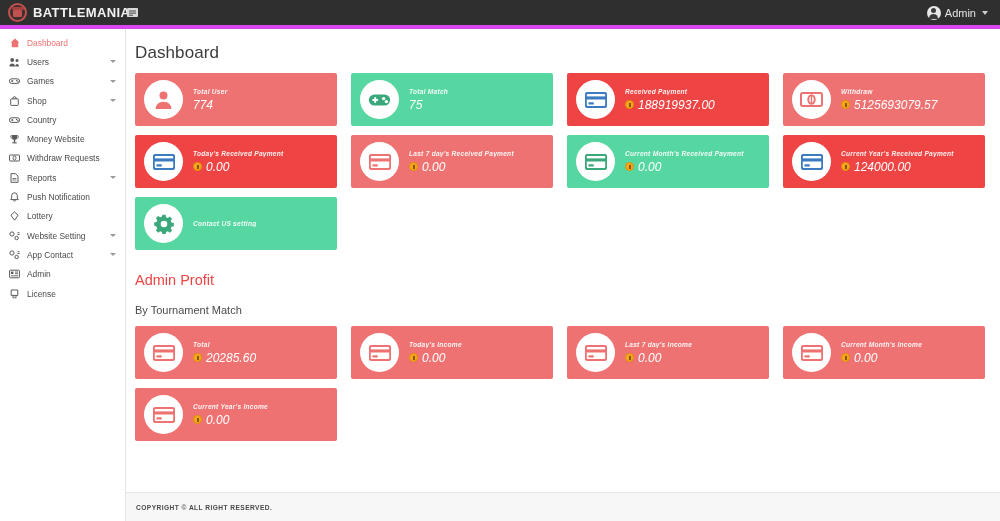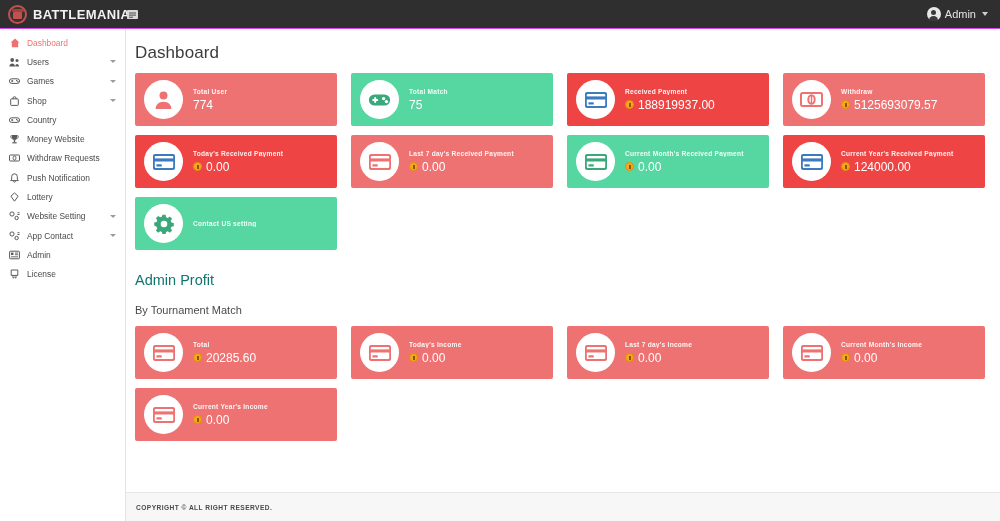--- a/index.html
+++ b/index.html
@@ -8,21 +8,21 @@
     font-family: "Liberation Sans", sans-serif;
     background: #ffffff;
     overflow: hidden;
   }
   #app { position: relative; width: 1000px; height: 521px; display: flex; flex-direction: column; }
 
   
   .topbar {
     height: 29px; background: #2f2f2f; color: #e9e9e9;
     display: flex; align-items: center; flex: 0 0 29px;
-    border-bottom: 1px solid #d946ef;
+    border-bottom: 4px solid #d946ef;
   }
   .brand { display: flex; align-items: center; gap: 6px; padding-left: 8px; width: 104px; }
   .logo-mark {
     width: 19px; height: 19px; border-radius: 50%;
     border: 2px solid #c0514f; position: relative; flex: 0 0 19px;
     background: #3a3030;
   }
   .logo-mark::before {
     content: ""; position: absolute; left: 3px; top: 5px;
     width: 9px; height: 7px; background: #c0514f; border-radius: 1px;
@@ -85,21 +85,21 @@
     flex: 1 1 auto; background: #ffffff; position: relative;
     display: flex; flex-direction: column; min-width: 0;
   }
   .main-scroll { flex: 1 1 auto; padding: 0 12px 0 0; overflow: hidden; }
   .page-title {
     font-size: 17px; font-weight: 400; color: #3c3c3c;
     padding: 14px 0 10px 9px; letter-spacing: .1px;
   }
   .cards-grid {
     display: grid; grid-template-columns: repeat(4, 202px);
-    gap: 9px 14px; padding-left: 9px;
+    gap: 9px 14px; padding-left: 9px; font-style: italic;
   }
   .stat-card {
     height: 53px; border-radius: 2px; display: flex; align-items: center;
     padding-left: 9px; gap: 10px; cursor: pointer; position: relative;
   }
   .card-red   { background: #ef7272; }
   .card-green { background: #56d6a0; }
   .card-blue  { background: #ef4444; }
   .icon-bubble {
     width: 39px; height: 39px; flex: 0 0 39px; border-radius: 50%;
@@ -116,21 +116,21 @@
     width: 9px; height: 9px; flex: 0 0 9px; border-radius: 50%;
     background: #f5a623; border: 1px solid #e09200; position: relative;
   }
   .coin::after {
     content: ""; position: absolute; left: 3px; top: 1.5px;
     width: 1.5px; height: 4.5px; background: #8a5600;
   }
   .card-value { font-size: 12px; color: #ffffff; font-weight: 400; white-space: nowrap; }
 
   .section-head {
-    font-size: 14.5px; color: #0f766e; padding: 22px 0 0 9px; font-weight: 400;
+    font-size: 14.5px; color: #ef4444; padding: 22px 0 0 9px; font-weight: 400;
   }
   .section-sub {
     font-size: 11px; color: #4b4b4b; padding: 16px 0 10px 9px; font-weight: 400;
   }
 
   
   .footer {
     flex: 0 0 29px; height: 29px; background: #f7f7f7; border-top: 1px solid #e6e6e6;
     display: flex; align-items: center; padding-left: 10px;
   }
@@ -237,20 +237,31 @@
             <svg width="11" height="8" viewBox="0 0 11 8">
               <rect x="0.5" y="1" width="10" height="6" rx="0.8" fill="none" stroke="#5a5a5a" stroke-width="1"></rect>
               <ellipse cx="5.5" cy="4" rx="1.5" ry="2" fill="none" stroke="#5a5a5a" stroke-width="0.9"></ellipse>
             </svg>
           </span>
           <span class="nav-label">Withdraw Requests</span>
         </div>
         <div class="nav-item">
           <span class="nav-ico">
             <svg width="9" height="10" viewBox="0 0 9 10">
+              <path d="M1 0.7h4.4L8 3.2v6.1H1Z" fill="none" stroke="#5a5a5a" stroke-width="1"></path>
+              <rect x="2.4" y="5" width="4" height="0.8" fill="#5a5a5a"></rect>
+              <rect x="2.4" y="6.6" width="4" height="0.8" fill="#5a5a5a"></rect>
+            </svg>
+          </span>
+          <span class="nav-label">Reports</span>
+          <span class="nav-chev"></span>
+        </div>
+        <div class="nav-item">
+          <span class="nav-ico">
+            <svg width="9" height="10" viewBox="0 0 9 10">
               <path d="M4.5 0.8a2.8 2.8 0 0 1 2.8 2.8v2.5l1 1.5H0.7l1-1.5V3.6A2.8 2.8 0 0 1 4.5 0.8Z" fill="none" stroke="#5a5a5a" stroke-width="1"></path>
               <path d="M3.5 8.2a1 1 0 0 0 2 0" fill="none" stroke="#5a5a5a" stroke-width="0.9"></path>
             </svg>
           </span>
           <span class="nav-label">Push Notification</span>
         </div>
         <div class="nav-item">
           <span class="nav-ico">
             <svg width="9" height="10" viewBox="0 0 9 10">
               <path d="M4.5 0.9 8.1 4.2 4.5 9.2 0.9 4.2Z" fill="none" stroke="#5a5a5a" stroke-width="1"></path>

